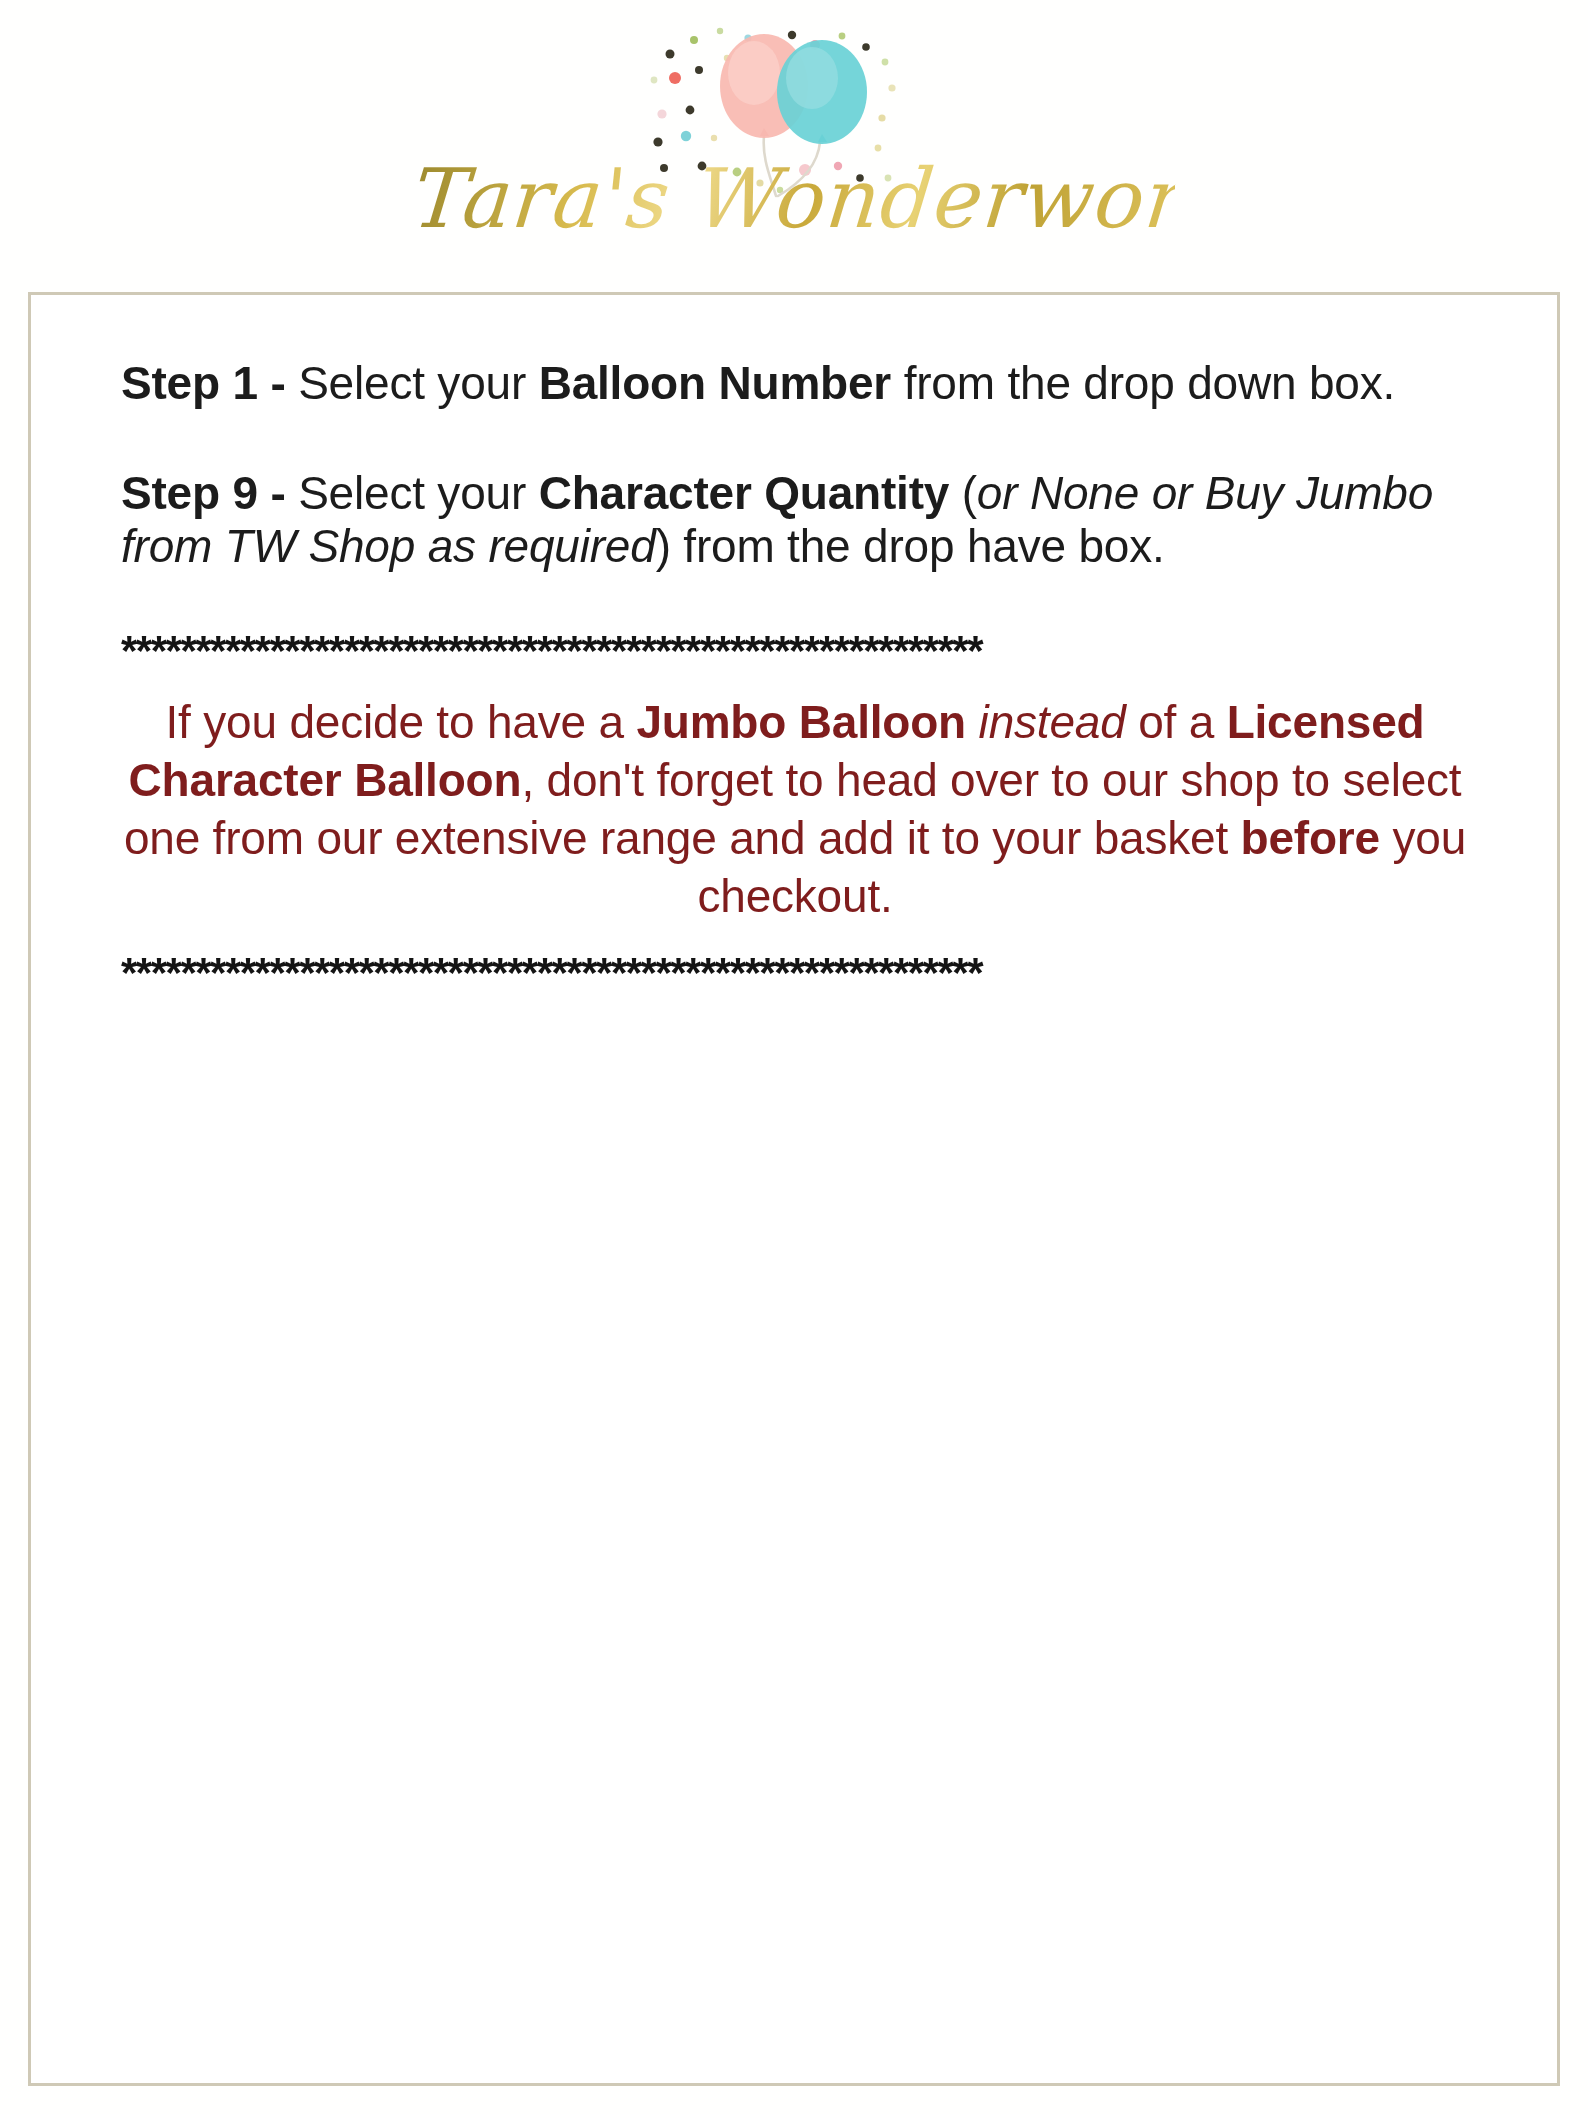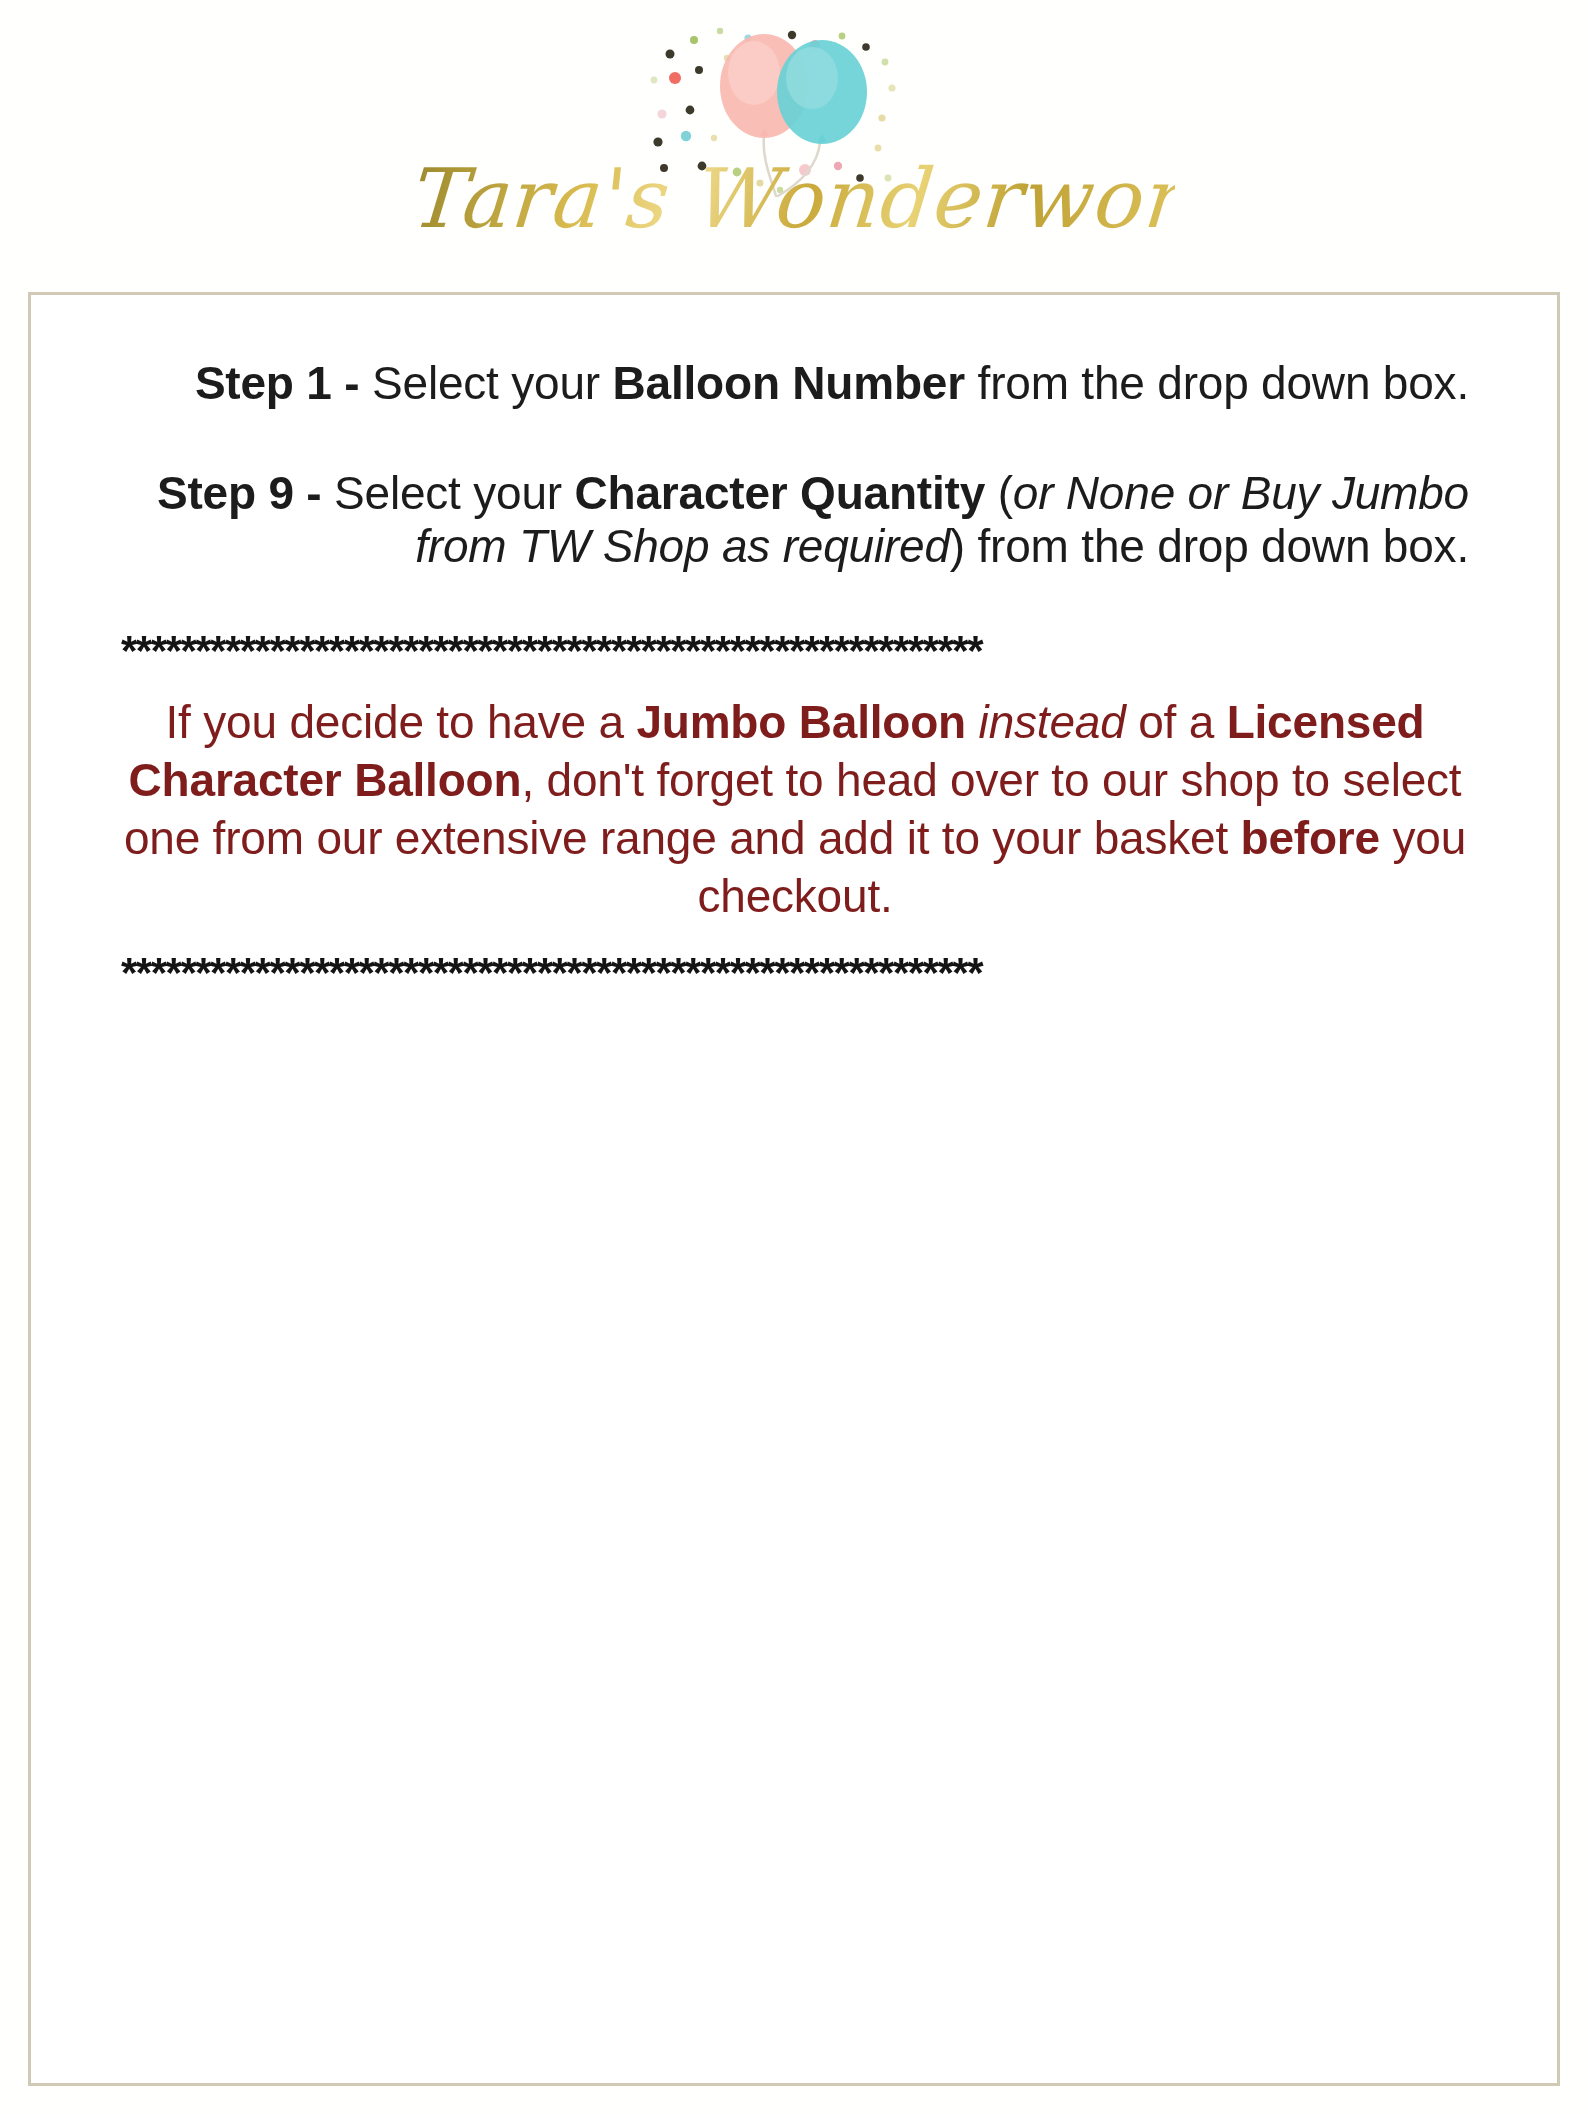--- a/index.html
+++ b/index.html
@@ -84,21 +84,20 @@
     padding: 0 88px 0 90px;
   }
 
   .para {
     font-size: 46px;
     line-height: 1.14;
     color: #1c1c1c;
     margin: 0 0 54px 0;
     letter-spacing: -0.2px;
     font-weight: 400;
-    text-align: right;
   }
   .para:last-child { margin-bottom: 0; }
   .para b, .para strong { font-weight: 700; }
   .para i, .para em { font-style: italic; }
   .red-star { color: #e8453c; font-weight: 700; }
 
   .heading-only { margin-bottom: 8px; }
   .step-gap { margin-bottom: 58px; }
   .step-gap-lg { margin-bottom: 72px; }
 
@@ -189,21 +188,21 @@
   </div>
 
   <div class="content-box">
     <div class="inner">
 
       <p class="para step-gap">
         <b>Step 1 - </b><span>Select your </span><b>Balloon Number</b><span> from the drop down box.</span>
       </p>
 
       <p class="para step-gap">
-        <b>Step 9 - </b><span>Select your </span><b>Character Quantity</b><span> (</span><i>or None or Buy Jumbo from TW Shop as required</i><span>) from the drop down box.</span>
+        <b>Step 9 - </b><span>Select your </span><b>Character Quantity</b><span> (</span><i>or None or Buy Jumbo from TW Shop as required</i><span>) from the drop have box.</span>
       </p>
 
 
 
 
       <p class="divider-stars divider-top">**********************************************************</p>
 
       <p class="footer-note">
         <span>If you decide to have a </span><b>Jumbo Balloon</b><span> </span><i>instead</i><span> of a </span><b>Licensed Character Balloon</b><span>, don't forget to head over to our shop to select one from our extensive range and add it to your basket </span><b>before</b><span> you checkout.</span>
       </p>

